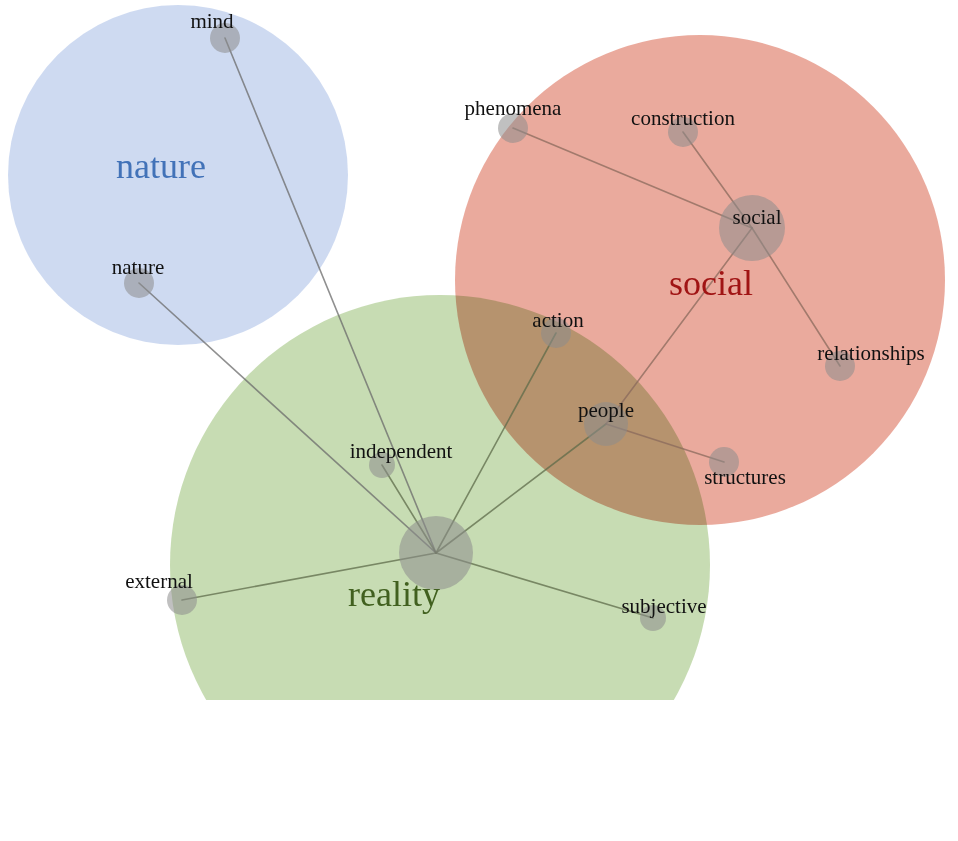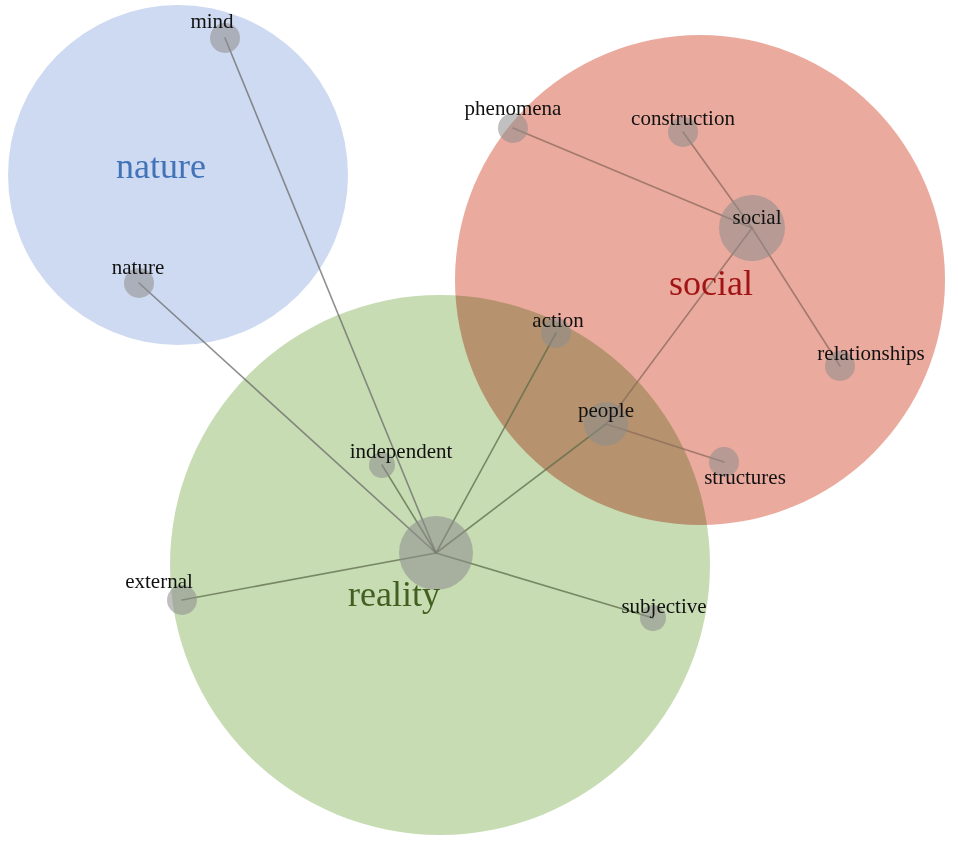--- a/index.html
+++ b/index.html
@@ -3,21 +3,21 @@
 <meta charset="utf-8">
 <style>
   html, body {
     margin: 0;
     padding: 0;
     background: #ffffff;
   }
   #canvas {
     position: relative;
     width: 958px;
-    height: 841px;
+    height: 700px;
     background: #ffffff;
     overflow: hidden;
     font-family: "Liberation Serif", "DejaVu Serif", serif;
   }
   #viz {
     position: absolute;
     top: 0;
     left: 0;
     width: 958px;
     height: 841px;

